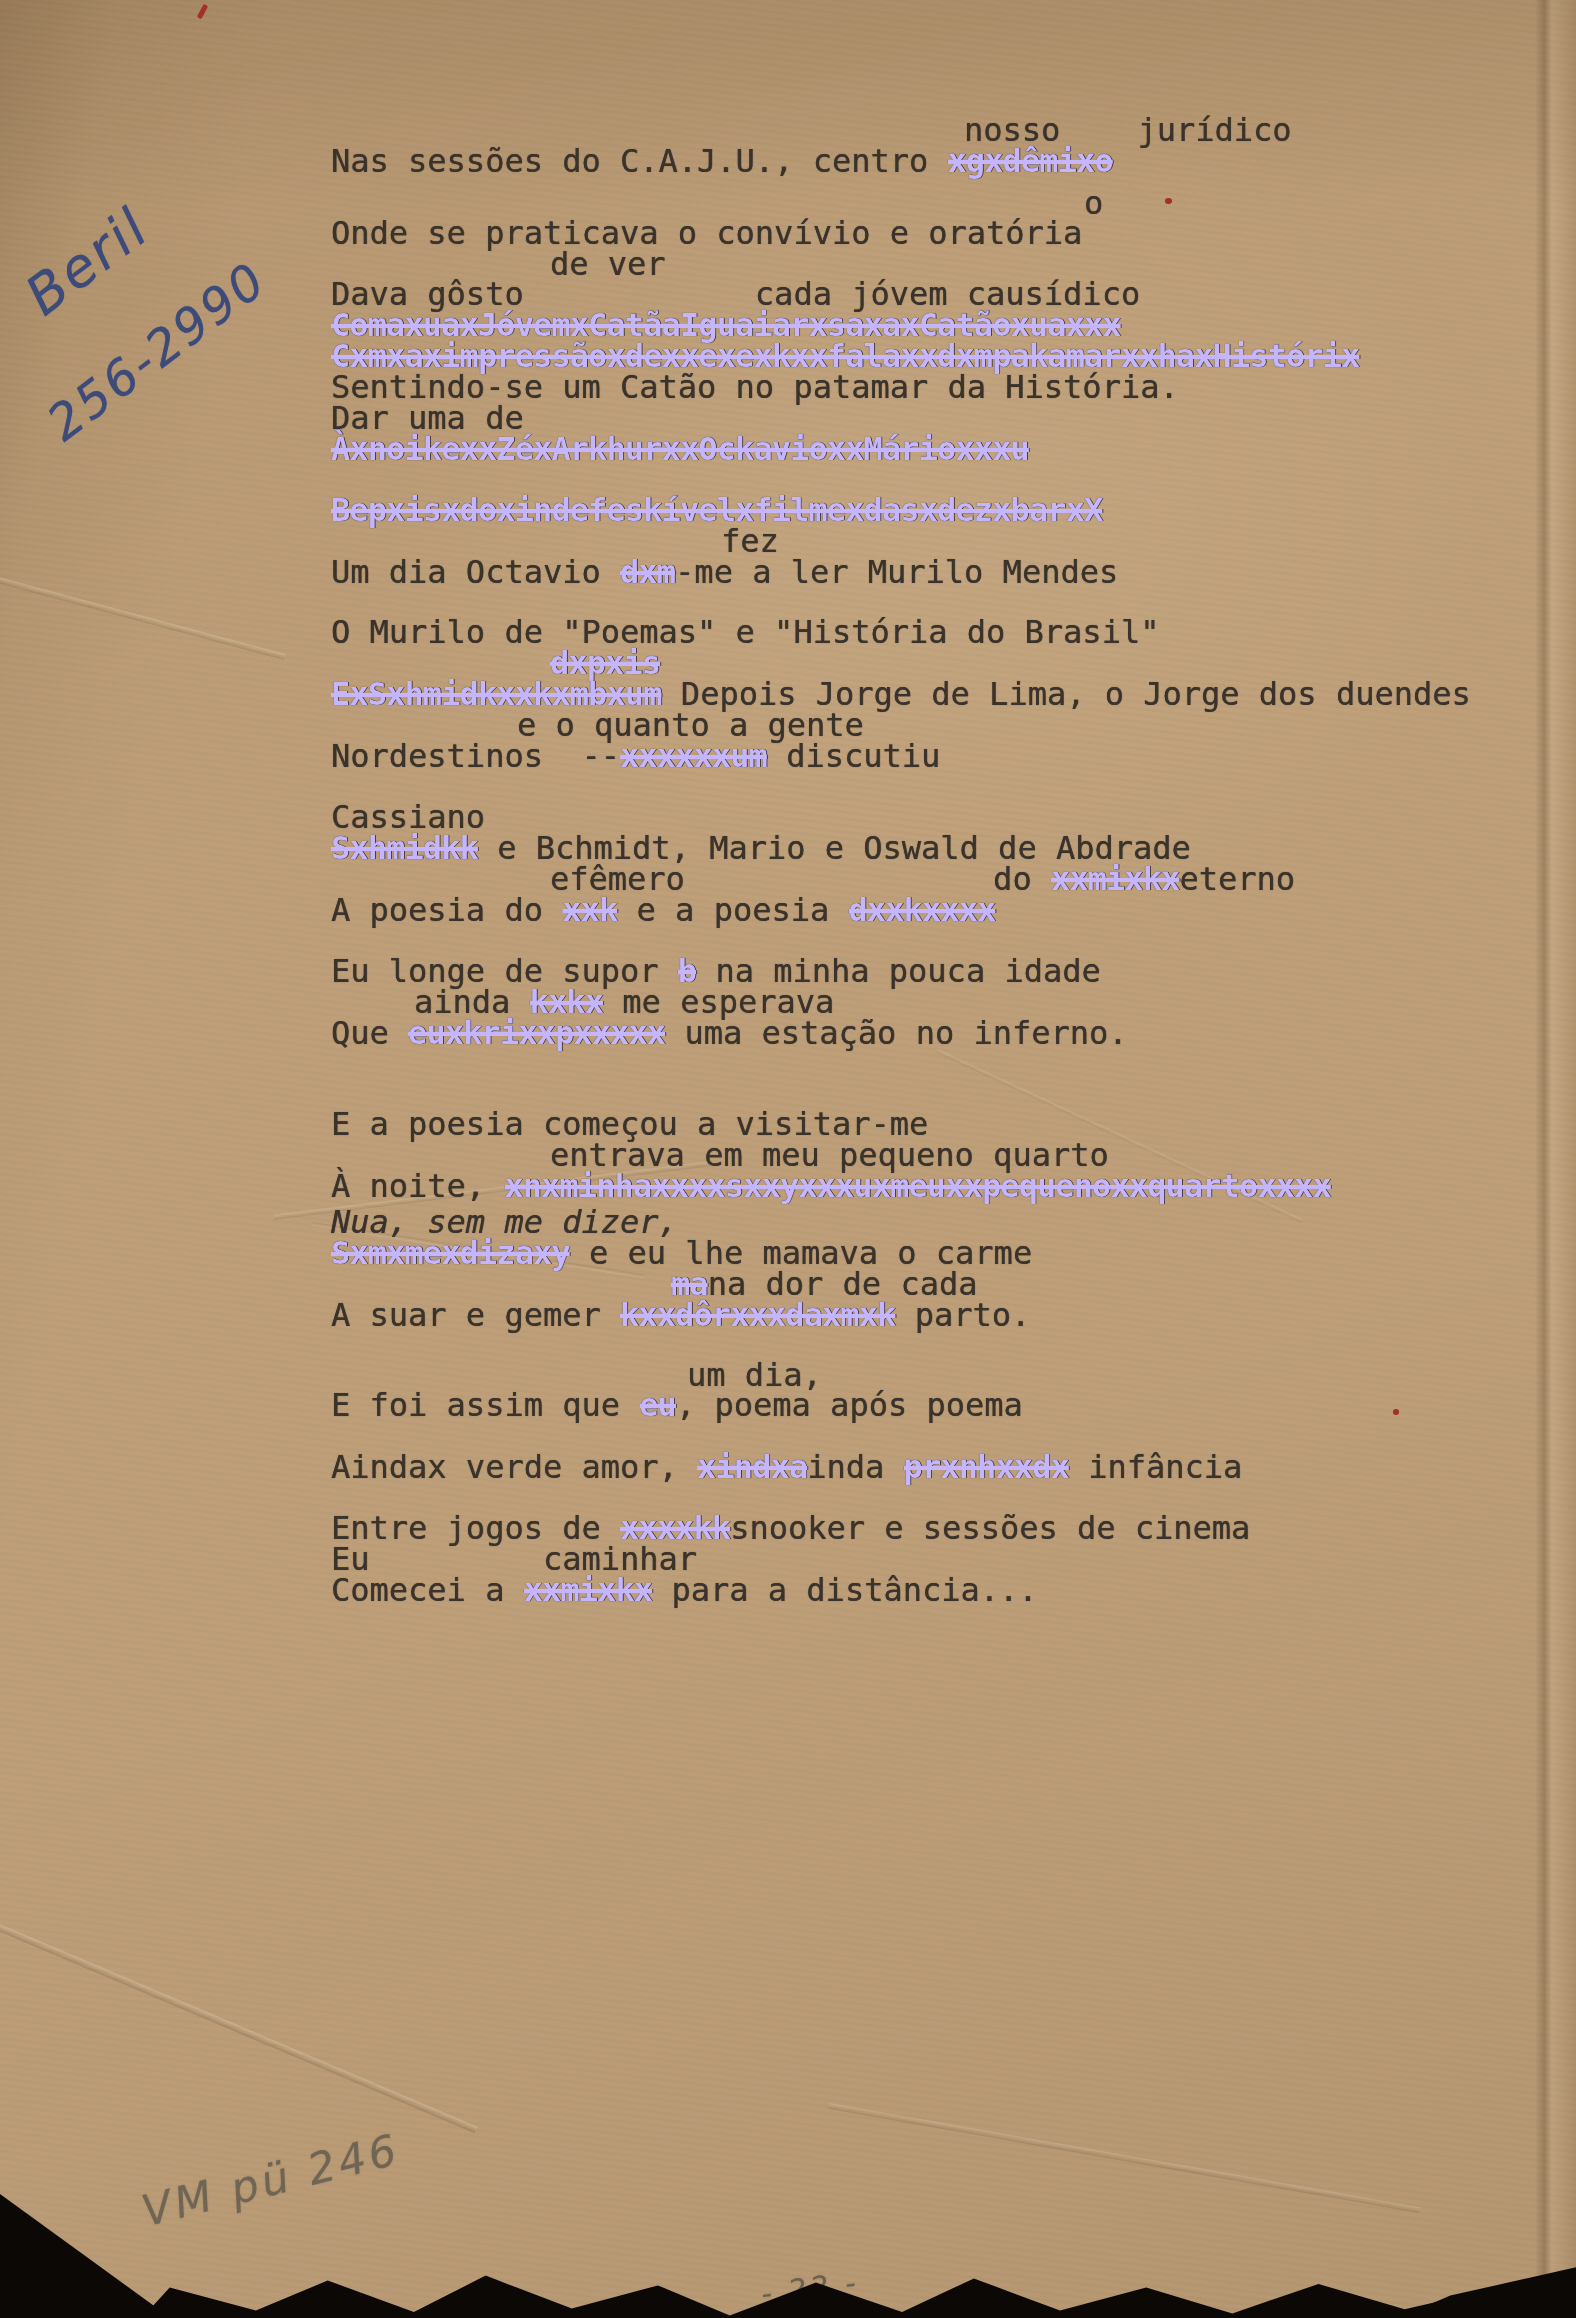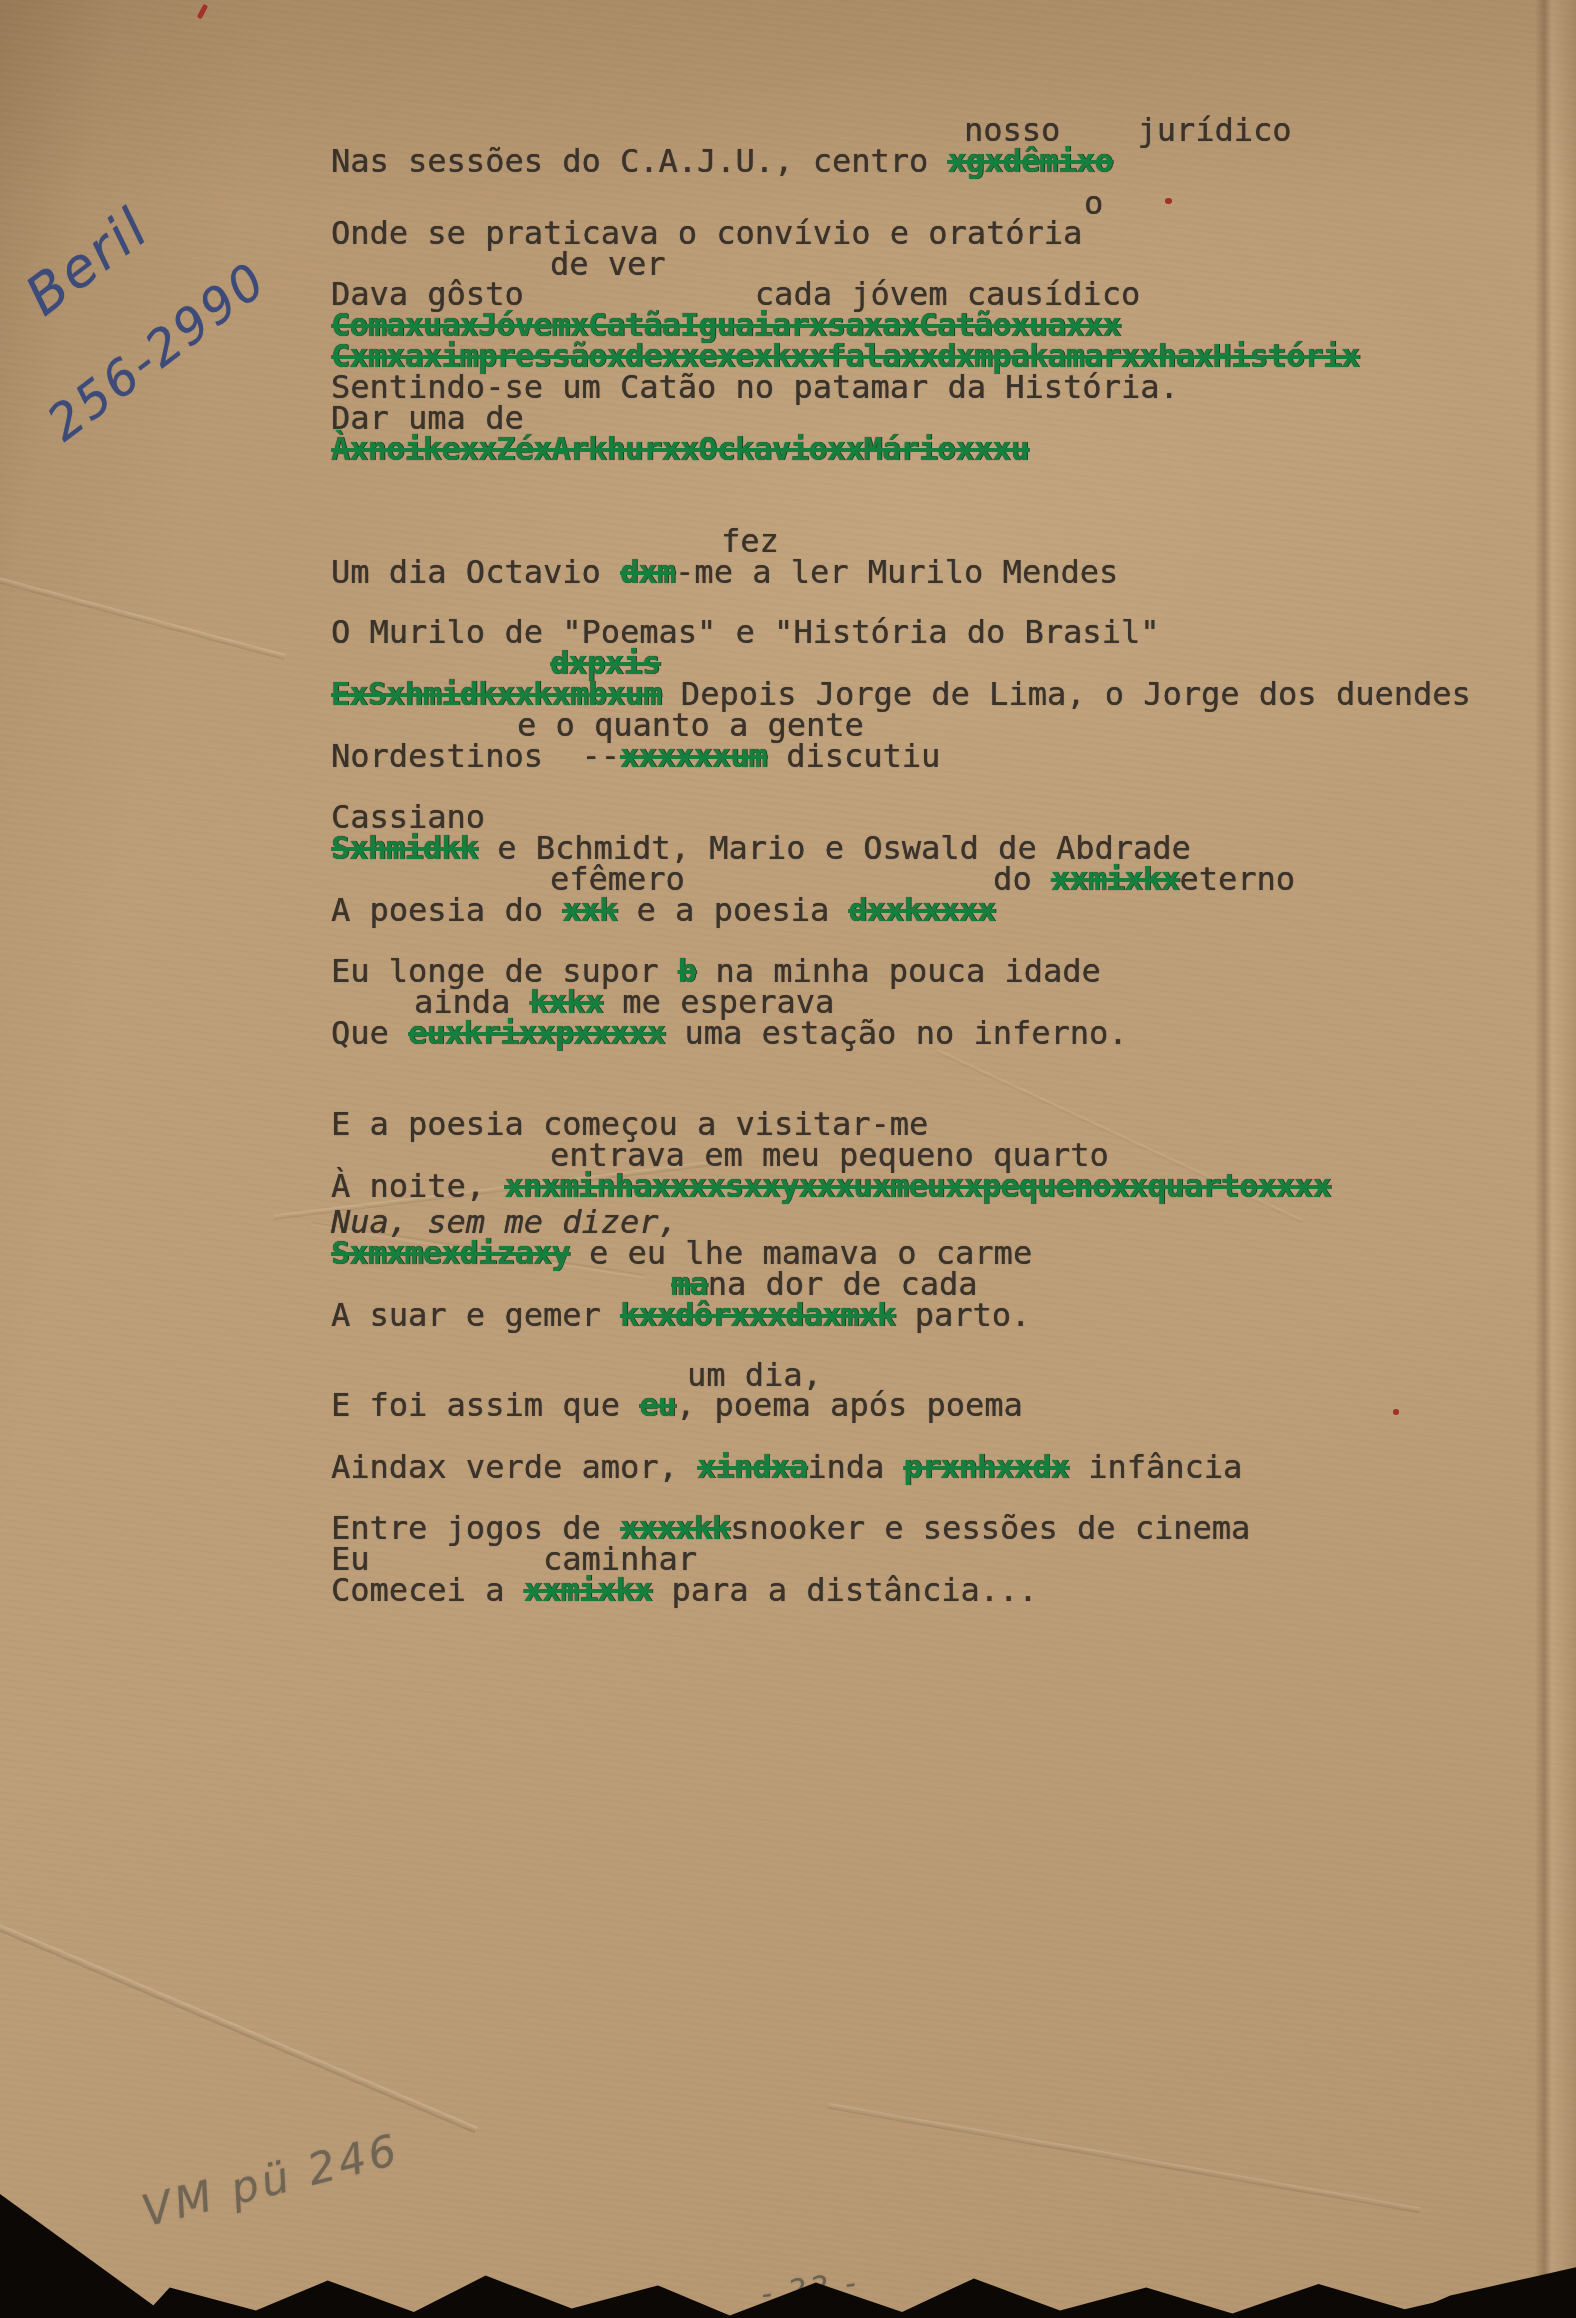--- a/index.html
+++ b/index.html
@@ -38,21 +38,21 @@
   .c6{left:918px;top:1134px;width:403px;height:3.7px;transform:rotate(25deg);
       background:linear-gradient(to bottom,rgba(255,240,210,0.16),rgba(90,60,30,0.10));}
   
   #typelayer{position:absolute;left:0;top:0;width:100%;height:100%;margin-left:20px;}
   .tline{
     position:absolute;white-space:pre;
     font-size:32px;line-height:32px;color:#3a332b;
     text-shadow:0 0 0.9px rgba(52,45,37,0.75), 0.4px 0.4px 0 rgba(52,45,37,0.35);
   }
   .tline .xo{
-    font-weight:bold;color:#15803d;
+    font-weight:bold;color:#c4b5fd;
     text-decoration:line-through;
     text-decoration-thickness:3.7px;
     text-shadow:0.7px 0 0 #2d261f, 0 0 0.9px rgba(40,33,26,0.9);
     letter-spacing:-0.9px;
   }
   
   .hand-pen{
     position:absolute;color:#3c4b79;font-family:"DejaVu Sans", sans-serif;
     font-style:italic;letter-spacing:2.8px;
     text-shadow:0 0 0.9px rgba(60,75,121,0.7);
@@ -106,20 +106,21 @@
       <div class="tline" style="left: 311px; top: 145px;"><span class="seg">Nas sessões do C.A.J.U., centro </span><span class="xo">xgxdêmixo</span></div>
       <div class="tline" style="left: 1064px; top: 187px;"><span class="seg">o</span></div>
       <div class="tline" style="left: 311px; top: 217px;"><span class="seg">Onde se praticava o convívio e oratória</span></div>
       <div class="tline" style="left: 530px; top: 248px;"><span class="seg">de ver</span></div>
       <div class="tline" style="left: 311px; top: 278px;"><span class="seg">Dava gôsto            cada jóvem causídico</span></div>
       <div class="tline" style="left: 311px; top: 309px;"><span class="xo">ComaxuaxJóvemxCatãaIguaiarxsaxaxCatãoxuaxxx</span></div>
       <div class="tline" style="left: 311px; top: 340px;"><span class="xo">CxmxaximpressãoxdexxexexkxxfalaxxdxmpakamarxxhaxHistórix</span></div>
       <div class="tline" style="left: 311px; top: 371px;"><span class="seg">Sentindo-se um Catão no patamar da História.</span></div>
       <div class="tline" style="left: 311px; top: 402px;"><span class="seg">Dar uma de</span></div>
       <div class="tline" style="left: 311px; top: 433px;"><span class="xo">ÀxnoikexxZéxArkhurxxOckavioxxMárioxxxu</span></div>
+      <div class="tline" style="left: 311px; top: 494px;"><span class="xo">BepxisxdoxindefeskívelxfilmexdasxdezxbarxX</span></div>
       <div class="tline" style="left: 701px; top: 525px;"><span class="seg">fez</span></div>
       <div class="tline" style="left: 311px; top: 556px;"><span class="seg">Um dia Octavio </span><span class="xo">dxm</span><span class="seg">-me a ler Murilo Mendes</span></div>
       <div class="tline" style="left: 311px; top: 616px;"><span class="seg">O Murilo de "Poemas" e "História do Brasil"</span></div>
       <div class="tline" style="left: 530px; top: 647px;"><span class="xo">dxpxis</span></div>
       <div class="tline" style="left: 311px; top: 678px;"><span class="xo">ExSxhmidkxxkxmbxum</span><span class="seg"> Depois Jorge de Lima, o Jorge dos duendes</span></div>
       <div class="tline" style="left: 497px; top: 709px;"><span class="seg">e o quanto a gente</span></div>
       <div class="tline" style="left: 311px; top: 740px;"><span class="seg">Nordestinos  --</span><span class="xo">xxxxxxum</span><span class="seg"> discutiu</span></div>
       <div class="tline" style="left: 311px; top: 801px;"><span class="seg">Cassiano</span></div>
       <div class="tline" style="left: 311px; top: 832px;"><span class="xo">Sxhmidkk</span><span class="seg"> e Bchmidt, Mario e Oswald de Abdrade</span></div>
       <div class="tline" style="left: 530px; top: 863px;"><span class="seg">efêmero                do </span><span class="xo">xxmixkx</span><span class="seg">eterno</span></div>

